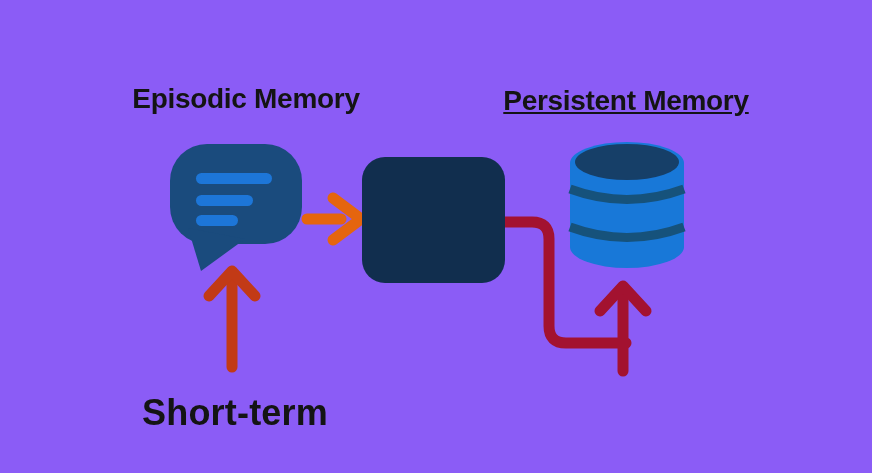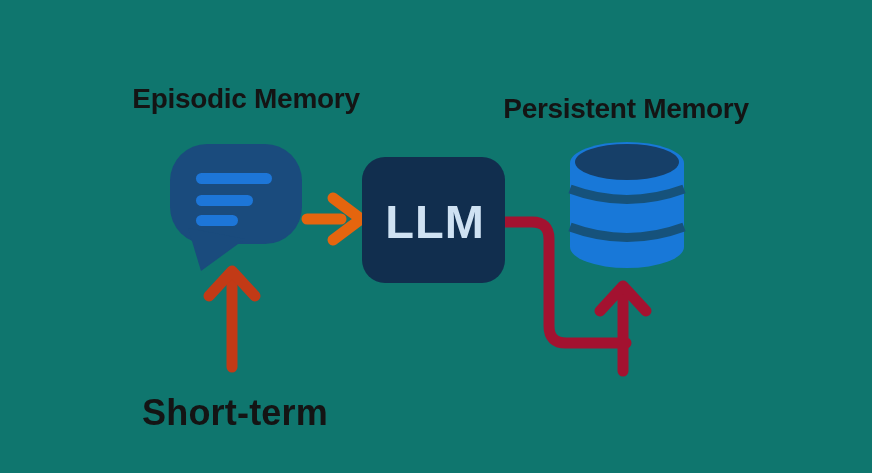--- a/index.html
+++ b/index.html
@@ -1,20 +1,20 @@
 <!DOCTYPE html>
 <html><head>
 <meta charset="utf-8">
 <style>
   html, body { margin: 0; padding: 0; background: #ffffff; }
   .diagram {
     position: relative;
     width: 872px;
     height: 473px;
-    background: #0f766e;
+    background: #8b5cf6;
     overflow: hidden;
     font-family: "Liberation Sans", sans-serif;
   }
   .diagram svg { position: absolute; left: 0; top: 0; }
   .label {
     position: absolute;
     transform: translateX(-50%);
     white-space: nowrap;
     font-weight: 700;
     color: #141414;
@@ -26,21 +26,21 @@
   .llm-text {
     position: absolute;
     transform: translateX(-50%);
     font-weight: 700;
     font-size: 47px;
     line-height: 1;
     color: #cfe2f3;
     letter-spacing: 1px;
   }
   .pos-episodic   { left: 246px; top: 85px;  }
-  .pos-persistent { left: 626px; top: 95px;  }
+  .pos-persistent { left: 626px; top: 87px; text-decoration: underline;  }
   .pos-short      { left: 235px; top: 383px; margin-top: 12px; }
   .pos-long       { left: 626px; top: 383px; }
   .pos-llm        { left: 435px; top: 198px; }
 </style>
 </head>
 <body>
 
 <div class="diagram">
 
   <svg width="872" height="473" viewBox="0 0 872 473">
@@ -82,18 +82,17 @@
         <path d="M570,189 Q627,210 684,189"></path>
         <path d="M570,227 Q627,248 684,227"></path>
       </g>
     </g>
   </svg>
 
   <div class="label label-top pos-episodic">Episodic Memory</div>
 
   <div class="label label-top pos-persistent">Persistent Memory</div>
 
-  <div class="llm-text pos-llm">LLM</div>
 
   <div class="label label-bottom pos-short">Short-term</div>
 
 
 </div>
 
 </body></html>

